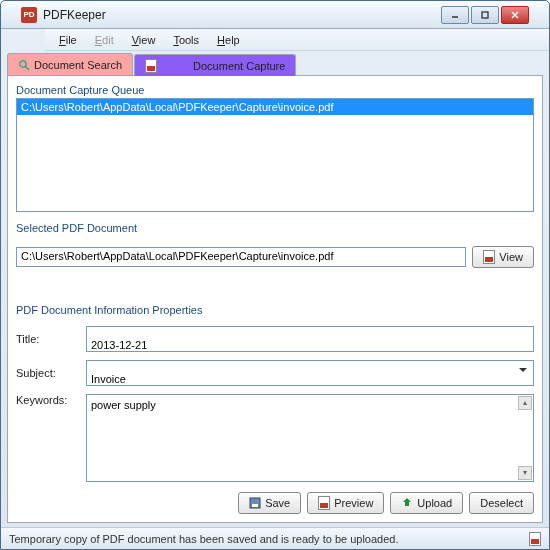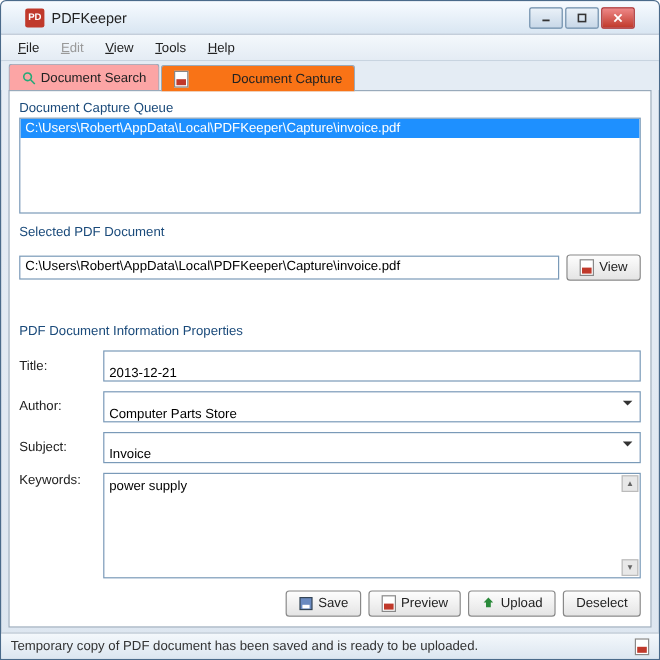--- a/index.html
+++ b/index.html
@@ -5,27 +5,27 @@
 * { box-sizing: border-box; margin: 0; padding: 0; font-family: "Segoe UI", Tahoma, sans-serif; font-size: 11px; }
 html, body { width: 550px; height: 550px; overflow: hidden; }
 .window { width: 550px; height: 550px; background: linear-gradient(#e8eef6,#dde6f0); border: 1px solid #4a6a8a; border-radius: 5px 5px 0 0; display: flex; flex-direction: column; }
 .titlebar { height: 28px; background: linear-gradient(#f7fbff,#d9e6f2); display: flex; align-items: center; padding: 0 20px; border-bottom: 1px solid #9ab; border-radius: 5px 5px 0 0; }
 .app-icon { width: 16px; height: 16px; background: #c0392b; border-radius: 2px; display: flex; align-items: center; justify-content: center; color: #fff; font-size: 8px; font-weight: bold; margin-right: 6px; }
 .title { flex: 1; color: #222; font-size: 12px; }
 .winbtns { display: flex; gap: 2px; }
 .winbtn { width: 28px; height: 18px; border: 1px solid #6a8aa8; border-radius: 2px; background: linear-gradient(#eaf1f8,#c8d8e8); display: flex; align-items: center; justify-content: center; }
 .winbtn.close { background: linear-gradient(#e88,#c0392b); border-color: #a22; }
 .winbtn svg { width: 10px; height: 10px; }
-.menubar { height: 22px; background: linear-gradient(#f4f8fc,#e4ecf4); display: flex; align-items: center; padding: 0 6px; gap: 2px; border-bottom: 1px solid #c8d4e0; }
+.menubar { height: 22px; background: linear-gradient(#f4f8fc,#e4ecf4); display: flex; align-items: center; padding: 0 6px; gap: 2px; border-bottom: 1px solid #c8d4e0; margin-left: 44px; }
 .menu-item { padding: 2px 8px; color: #222; }
 .menu-item.disabled { color: #999; }
 .menu-item u { text-decoration: underline; }
 .tabbar { height: 24px; background: #e4ecf4; display: flex; align-items: flex-end; padding: 0 6px; }
 .tab { height: 22px; padding: 3px 10px; background: #fca5a5; border: 1px solid #9ab; border-bottom: none; border-radius: 3px 3px 0 0; margin-right: 1px; display: flex; align-items: center; gap: 4px; color: #222; }
-.tab.active { background: #f97316; position: relative; top: 1px; gap: 36px; }
+.tab.active { background: #8b5cf6; position: relative; top: 1px; gap: 36px; }
 .tab-icon { width: 12px; height: 12px; }
 .content { flex: 1; background: #fff; border: 1px solid #9ab; margin: 0 6px 0 6px; padding: 8px; display: flex; flex-direction: column; overflow: hidden; }
 .group-label { color: #1a4a7a; margin-bottom: 2px; }
 .queue-box { border: 1px solid #7a9ab8; height: 130px; background: #fff; overflow: hidden; }
 .queue-item { background: #1e90ff; color: #fff; padding: 2px 4px; white-space: nowrap; }
 .sel-row { display: flex; gap: 6px; align-items: center; margin-top: 10px; }
 .path-box { flex: 1; border: 1px solid #7a9ab8; padding: 2px 4px; background: #fff; height: 20px; }
 .btn { height: 22px; padding: 2px 10px; border: 1px solid #888; border-radius: 3px; background: linear-gradient(#fdfdfd,#e4e4e4); display: inline-flex; align-items: center; gap: 4px; color: #222; }
 .btn-icon { width: 12px; height: 12px; }
 .props { margin-top: 10px; flex: 1; display: flex; flex-direction: column; }
@@ -108,24 +108,20 @@
       </div>
     </div>
 
     <div class="props">
       <div class="group-label" style="margin-top:26px">PDF Document Information Properties</div>
       <div class="form-row">
         <div class="lbl">Title:</div>
         <div class="field">2013-12-21</div>
       </div>
       <div class="form-row">
-        <div class="lbl">Author:</div>
-        <div class="field combo">Computer Parts Store</div>
-      </div>
-      <div class="form-row">
         <div class="lbl">Subject:</div>
         <div class="field combo">Invoice</div>
       </div>
       <div class="form-row keywords-row">
         <div class="lbl">Keywords:</div>
         <div class="keywords-box">
           <span>power supply</span>
           <div class="scroll-up">
               <svg width="6" height="6" viewBox="0 0 6 6">
                 <polygon points="3,1 5,5 1,5" fill="#666"></polygon>

